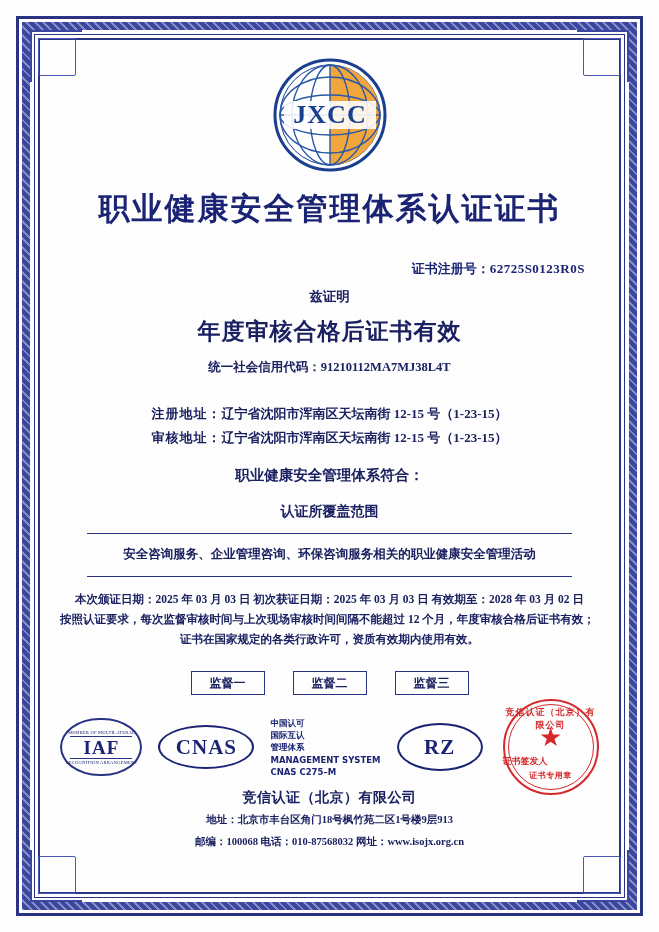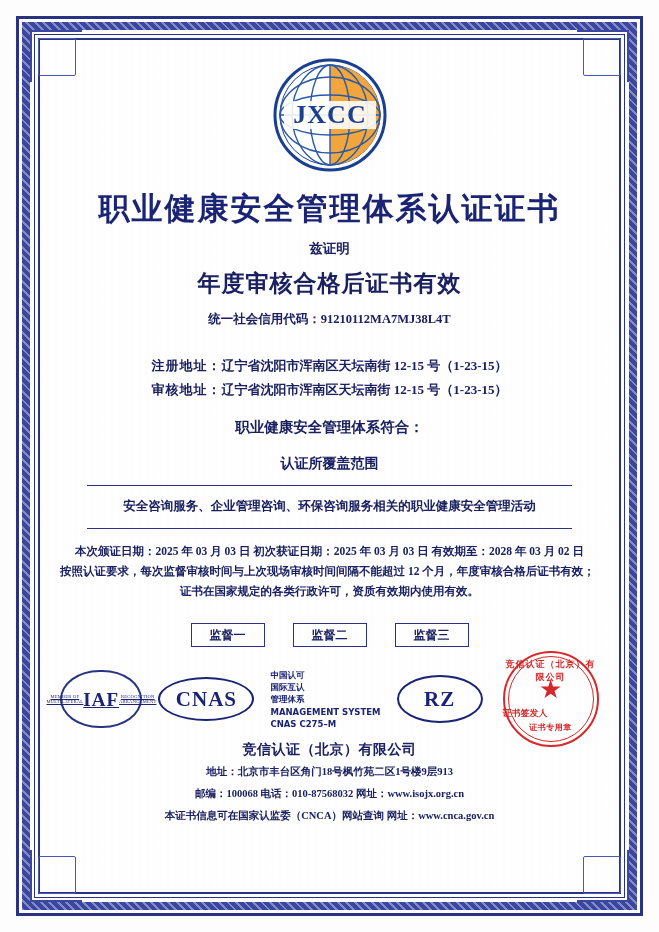--- a/index.html
+++ b/index.html
@@ -201,25 +201,24 @@
     gap: 16px;
     height: 64px;
   }
   .iaf-mark {
     position: relative;
     width: 78px;
     height: 54px;
     border: 2px solid #2a3383;
     border-radius: 50%/52%;
     display: flex;
-    flex-direction: row;
-    align-items: center;
-    justify-content: center;
-    color: #1b2474;
-    text-decoration: underline;
+    flex-direction: column;
+    align-items: center;
+    justify-content: center;
+    color: #1b2474;
   }
   .iaf-mark .top-t { font-size: 4.6px; letter-spacing: 0.2px; }
   .iaf-mark .big { font-size: 19px; font-weight: bold; letter-spacing: 1px; line-height: 1; }
   .iaf-mark .bot-t { font-size: 4.6px; letter-spacing: 0.2px; }
   .iaf-mark .hline { width: 62px; border-top: 1px solid #2a3383; margin: 1px 0; }
   .cnas-mark {
     width: 96px;
     height: 54px;
     display: flex;
     flex-direction: column;
@@ -362,20 +361,23 @@
           </g>
           <path d="M20 38 Q58 18 96 38 L96 76 Q58 96 20 76 Z" fill="#ffffff" opacity="0.0"></path>
           <rect x="12" y="44" width="92" height="28" fill="#ffffff" opacity="0.88"></rect>
           <text x="58" y="66" text-anchor="middle" font-family="Liberation Serif, serif" font-size="26" font-weight="bold" fill="#1b3f8f" letter-spacing="1">JXCC</text>
         </svg>
       </div>
     </div>
 
     <div class="cert-title">职业健康安全管理体系认证证书</div>
 
+    <div class="reg-line">
+      <span>证书注册号：</span><span class="num">62725S0123R0S</span>
+    </div>
 
     <div class="zizhengming">兹证明</div>
 
     <div class="company">年度审核合格后证书有效</div>
 
     <div class="credit">
       <span>统一社会信用代码：</span><span>91210112MA7MJ38L4T</span>
     </div>
 
     <div class="addr">
@@ -441,17 +443,16 @@
         <div class="star">★</div>
         <div class="mid-txt">证书签发人</div>
         <div class="bot-txt">证书专用章</div>
       </div>
     </div>
 
     <div class="footer">
       <div class="org">竞信认证（北京）有限公司</div>
       <div class="ln">地址：北京市丰台区角门18号枫竹苑二区1号楼9层913</div>
       <div class="ln">邮编：100068    电话：010-87568032    网址：www.isojx.org.cn</div>
-      <div class="ln">本证书信息可在国家认监委（CNCA）网站查询   网址：www.cnca.gov.cn</div>
     </div>
 
   </div>
 </div>
 
 </body></html>

